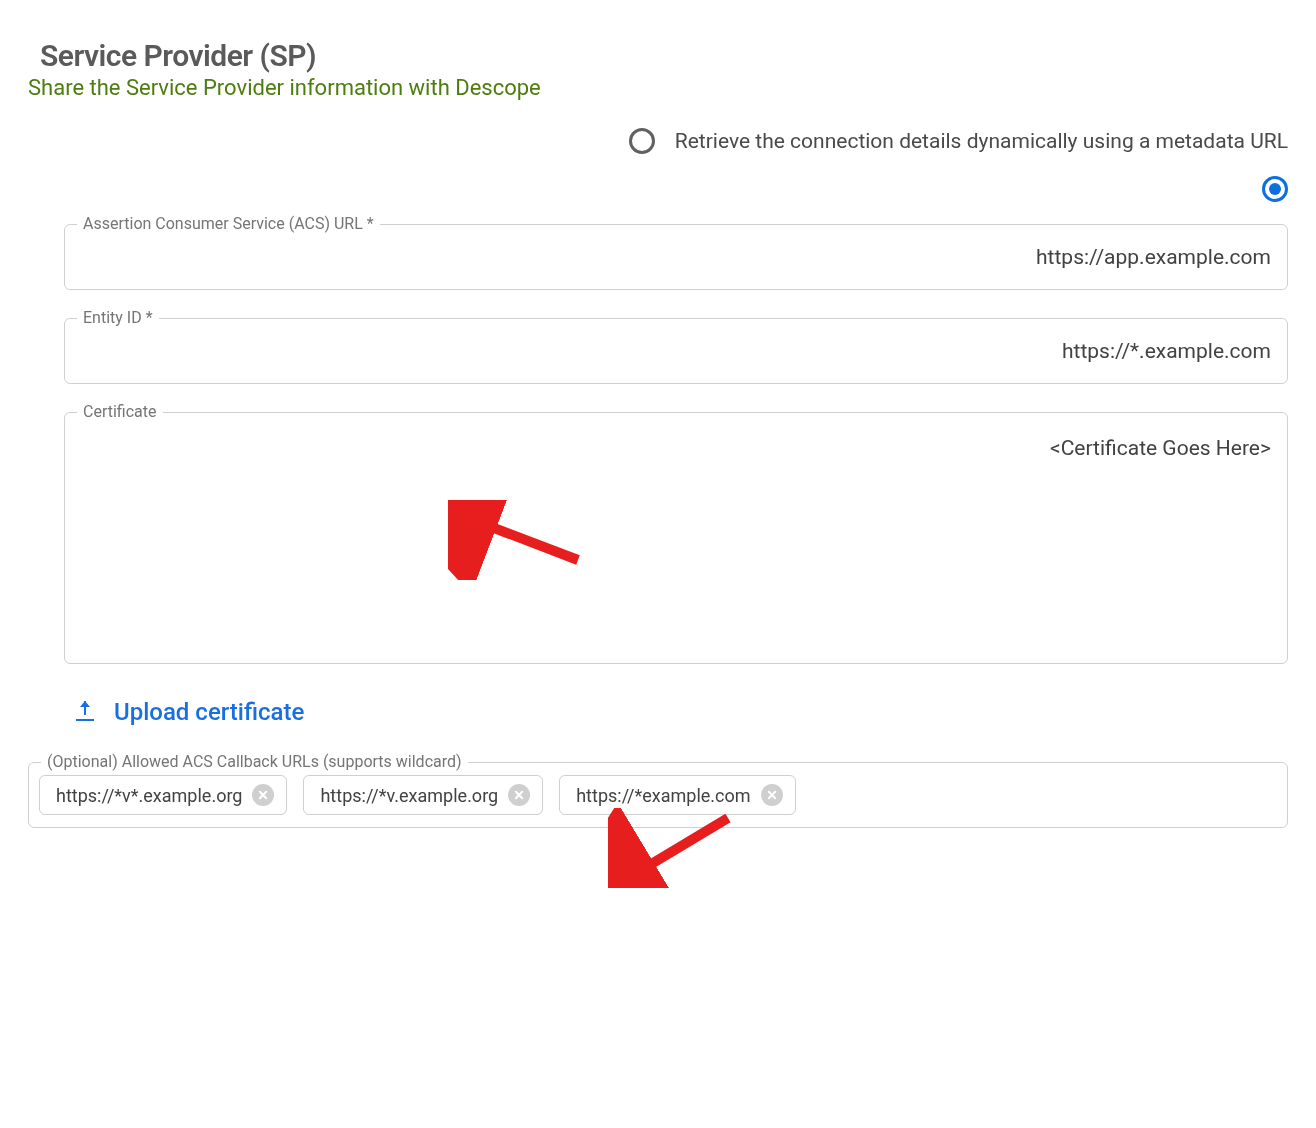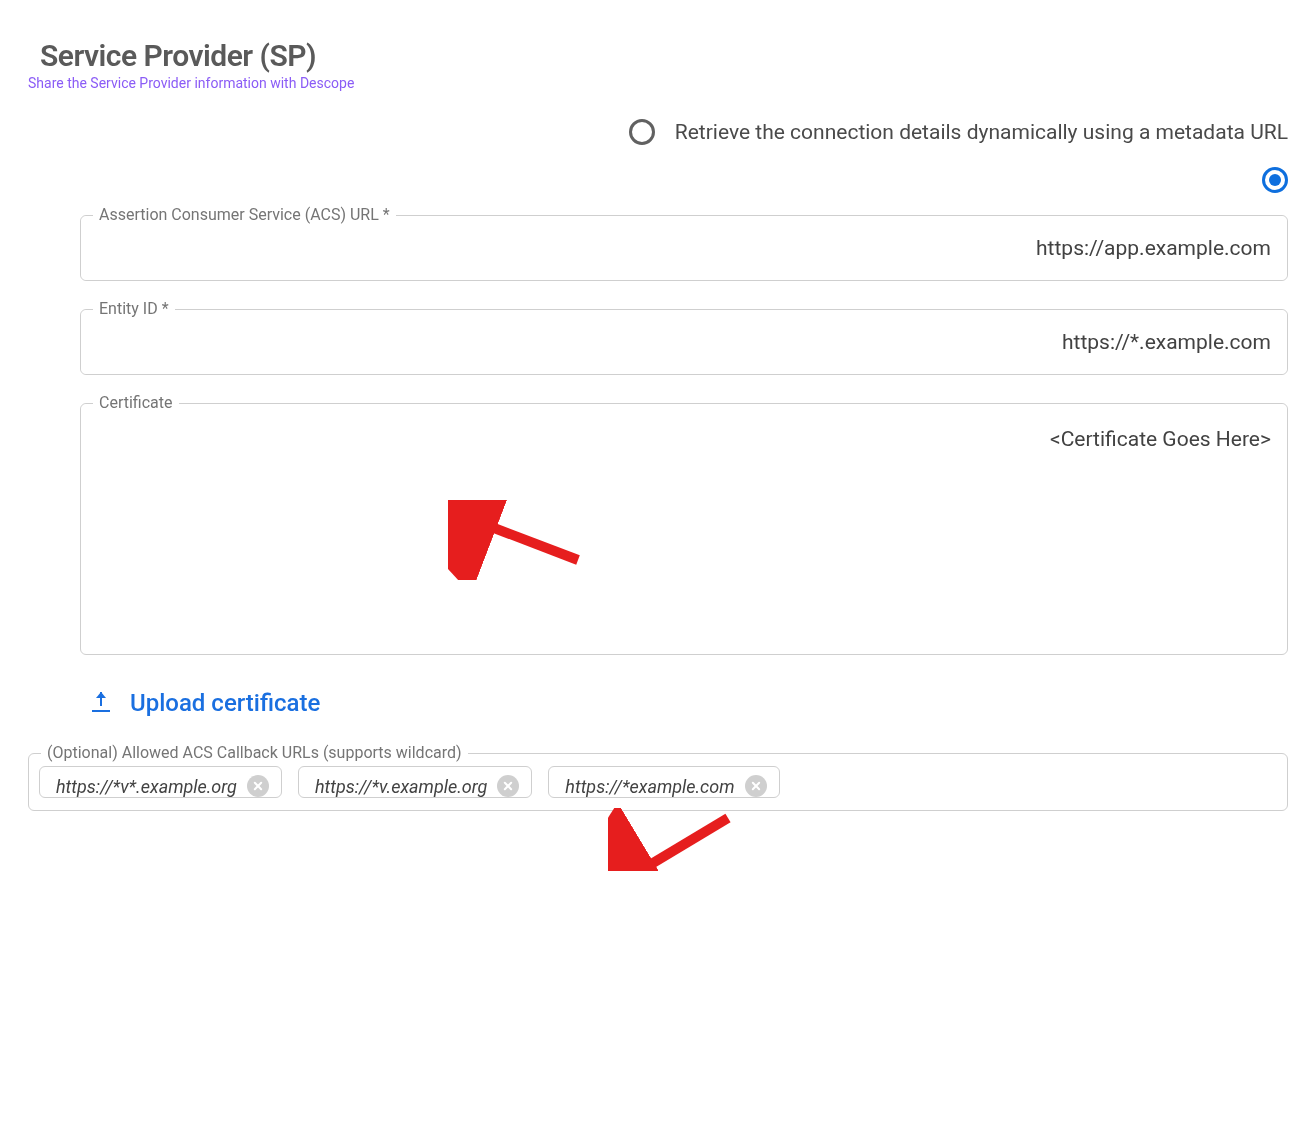--- a/index.html
+++ b/index.html
@@ -11,22 +11,22 @@
     background: #fff;
   }
   .title {
     font-size: 30px;
     font-weight: 600;
     color: #5a5a5a;
     letter-spacing: -0.5px;
     margin: 6px 0 2px 12px;
   }
   .subtitle {
-    font-size: 14px;
-    color: #8b5cf6;
+    font-size: 22px;
+    color: #4d7c0f;
     margin-bottom: 28px;
   }
   .radio-row {
     display: flex;
     align-items: center;
     gap: 20px;
     margin-bottom: 22px;
     justify-content: flex-end;
   }
   .radio {
@@ -48,21 +48,21 @@
     width: 12px; height: 12px;
     background: #0e6fde;
     border-radius: 50%;
     transform: translate(-50%, -50%);
   }
   .radio-label {
     font-size: 21px;
     color: #4a4a4a;
   }
   .fields {
-    margin-left: 52px;
+    margin-left: 36px;
     margin-top: 6px;
   }
   .fieldset {
     position: relative;
     border: 1px solid #cfcfcf;
     border-radius: 6px;
     padding: 0;
     margin-bottom: 28px;
   }
   .fieldset > .legend {
@@ -137,24 +137,23 @@
     gap: 16px;
     padding: 12px 10px;
     flex-wrap: wrap;
   }
   .chip {
     display: flex;
     align-items: center;
     gap: 10px;
     border: 1px solid #cfcfcf;
     border-radius: 6px;
-    padding: 8px 12px 0 16px;
+    padding: 8px 12px 8px 16px;
     font-size: 18px;
     color: #424242;
-    font-style: italic;
   }
   .chip .close {
     width: 22px; height: 22px;
     background: #cfcfcf;
     border-radius: 50%;
     position: relative;
     cursor: pointer;
     flex-shrink: 0;
   }
   .chip .close::before,

